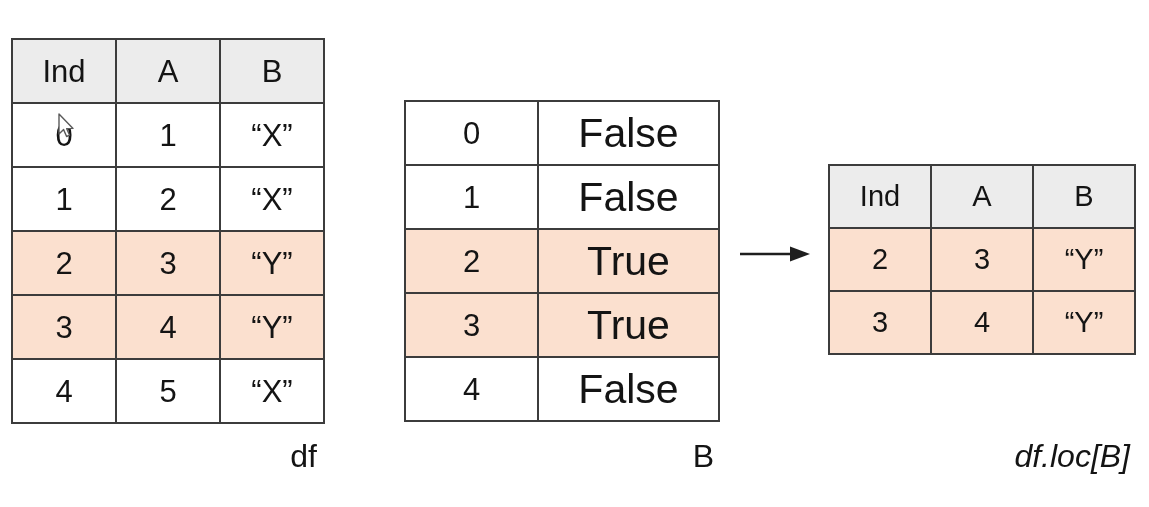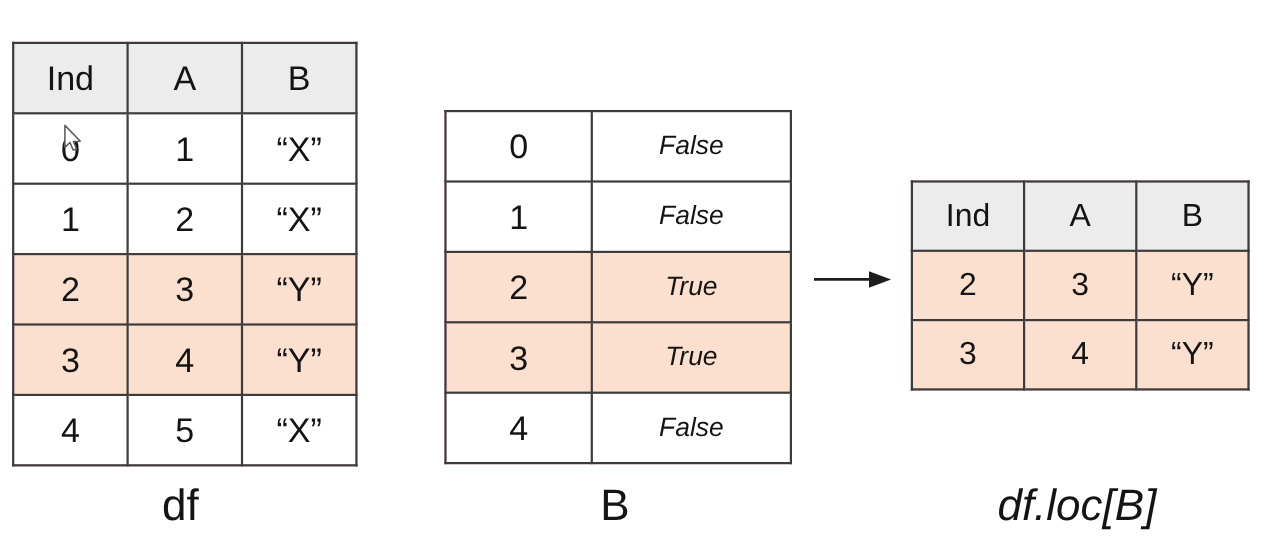--- a/index.html
+++ b/index.html
@@ -18,21 +18,21 @@
   .diagram {
     position: absolute;
     inset: 0;
   }
 
   
   .tbl {
     position: absolute;
     border-collapse: collapse;
     table-layout: fixed;
-    background: #f9a8d4;
+    background: #6d28d9;
   }
   .tbl td {
     border: 2px solid #3c3c3c;
     text-align: center;
     vertical-align: middle;
     color: #141414;
     font-weight: 400;
     background: #ffffff;
     padding: 0;
     line-height: 1;
@@ -61,22 +61,21 @@
     top: 100px;
   }
   #table-b td.c-idx {
     width: 131px;
     height: 62px;
     font-size: 31px;
   }
   #table-b td.c-val {
     width: 179px;
     height: 62px;
-    font-size: 24px;
-    font-style: italic;
+    font-size: 41px;
   }
 
   
   #table-result {
     left: 828px;
     top: 164px;
   }
   #table-result td {
     width: 100px;
     height: 61px;
@@ -98,23 +97,23 @@
     position: absolute;
     left: 740px;
     top: 243px;
     width: 72px;
     height: 22px;
   }
 
   
   .caption {
     position: absolute;
-    text-align: center;
+    text-align: right;
     color: #141414;
-    font-size: 40px;
+    font-size: 32px;
     line-height: 1;
     white-space: nowrap;
   }
   #caption-df      { left: 11px;  top: 440px; width: 306px; }
   #caption-b       { left: 404px; top: 440px; width: 310px; }
   #caption-result  { left: 828px; top: 440px; width: 302px; font-style: italic; }
 </style>
 </head>
 <body>
 

